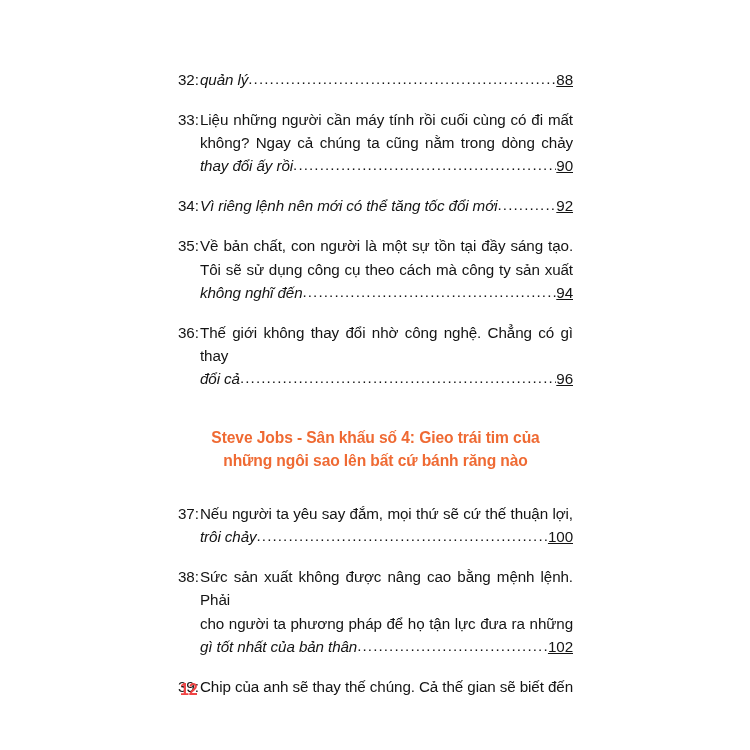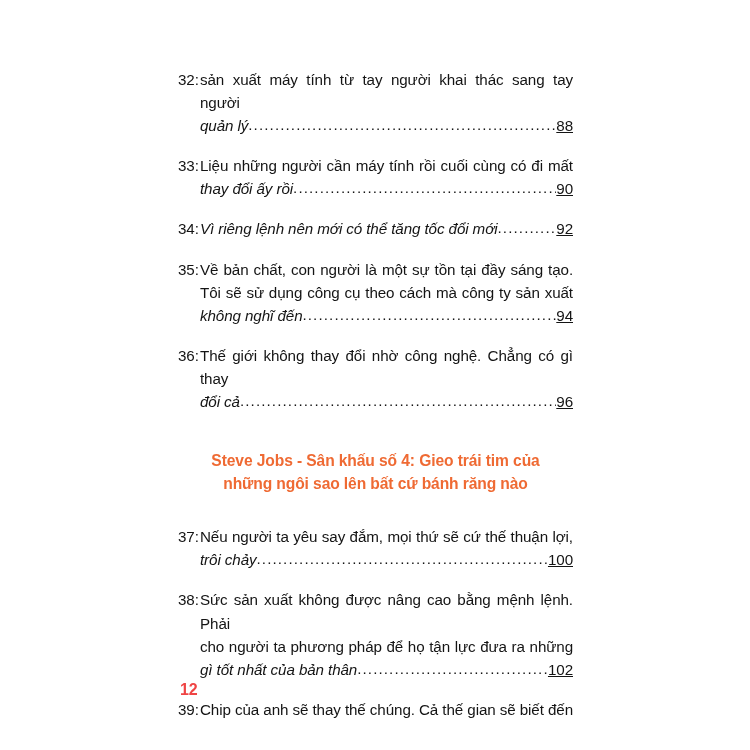--- a/index.html
+++ b/index.html
@@ -120,32 +120,32 @@
 <body>
 
 <div class="page">
 
   <div class="content-column">
 
     <div id="entries-before">
         <div class="toc-entry">
           <span class="entry-num">32:</span>
           <span class="entry-body">
-            <span class="line line-just">sản xuất máy tính từ tay người khai thác sang tay người</span>
             <span class="tail">
               <span class="tail-text">quản lý</span>
               <span class="tail-dots">........................................................................................................................................................................................................</span>
               <span class="tail-page">88</span>
             </span>
           </span>
         </div>
         <div class="toc-entry">
           <span class="entry-num">33:</span>
           <span class="entry-body">
             <span class="line line-just">Liệu những người cần máy tính rồi cuối cùng có đi mất</span>
+            <span class="line line-just">không? Ngay cả chúng ta cũng nằm trong dòng chảy</span>
             <span class="tail">
               <span class="tail-text">thay đổi ấy rồi</span>
               <span class="tail-dots">........................................................................................................................................................................................................</span>
               <span class="tail-page">90</span>
             </span>
           </span>
         </div>
         <div class="toc-entry">
           <span class="entry-num">34:</span>
           <span class="entry-body">

